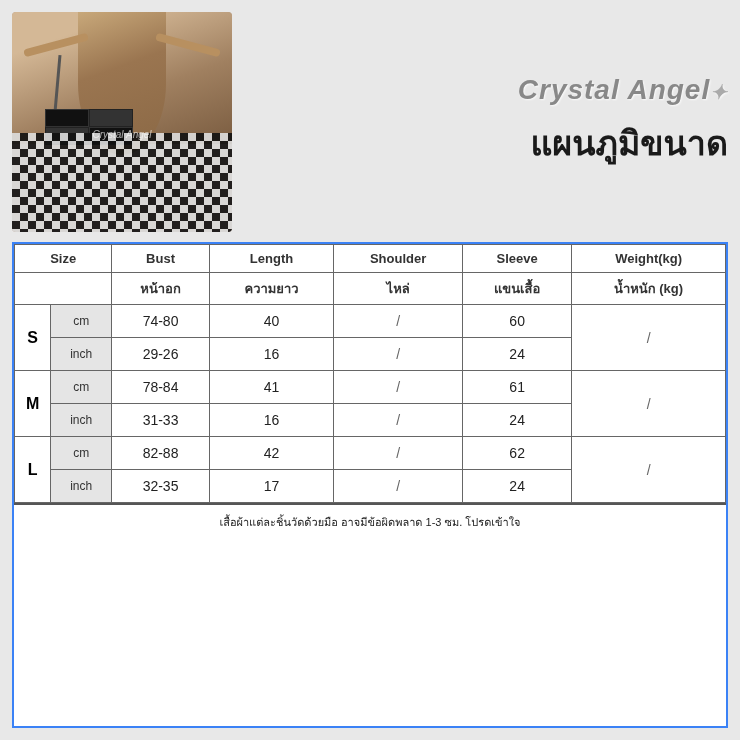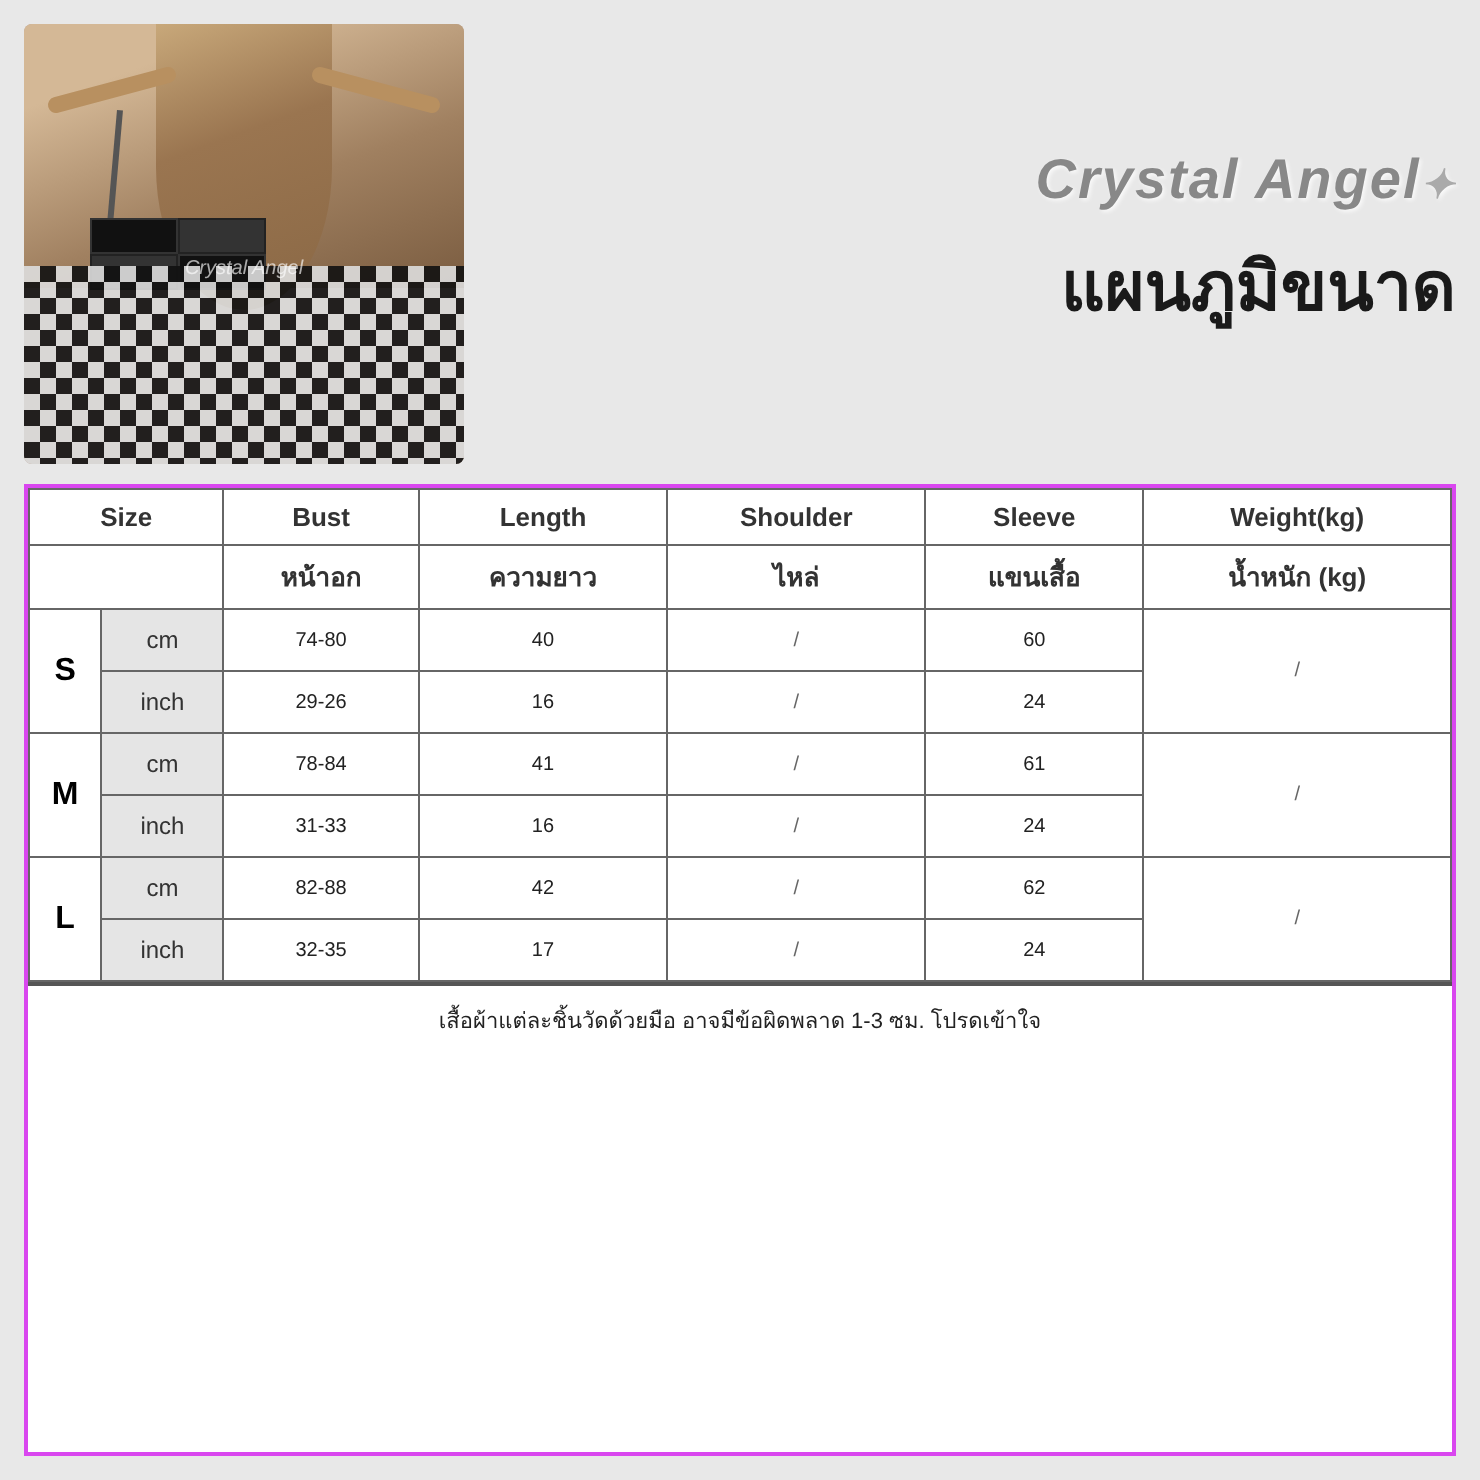--- a/index.html
+++ b/index.html
@@ -66,21 +66,21 @@
     }
     .page-title {
       font-size: 34px;
       font-weight: 900;
       color: #1a1a1a;
       text-align: center;
       font-family: 'Arial', sans-serif;
     }
     .table-container {
       flex: 1;
-      border: 2px solid #d946ef;
+      border: 2px solid #3b82f6;
       background: white;
       overflow: hidden;
     }
     table {
       width: 100%;
       border-collapse: collapse;
       font-size: 14px;
     }
     th, td {
       border: 1px solid #666;
@@ -109,21 +109,21 @@
       vertical-align: middle;
     }
     .unit-cell {
       background: #e5e5e5;
       font-size: 12px;
       color: #333;
       padding: 8px 4px;
     }
     .data-cell {
       background: white;
-      font-size: 10px;
+      font-size: 14px;
       color: #222;
       padding: 8px 4px;
     }
     .slash-cell {
       color: #666;
     }
     .footer-note {
       background: white;
       border-top: 2px solid #555;
       padding: 8px 10px;

